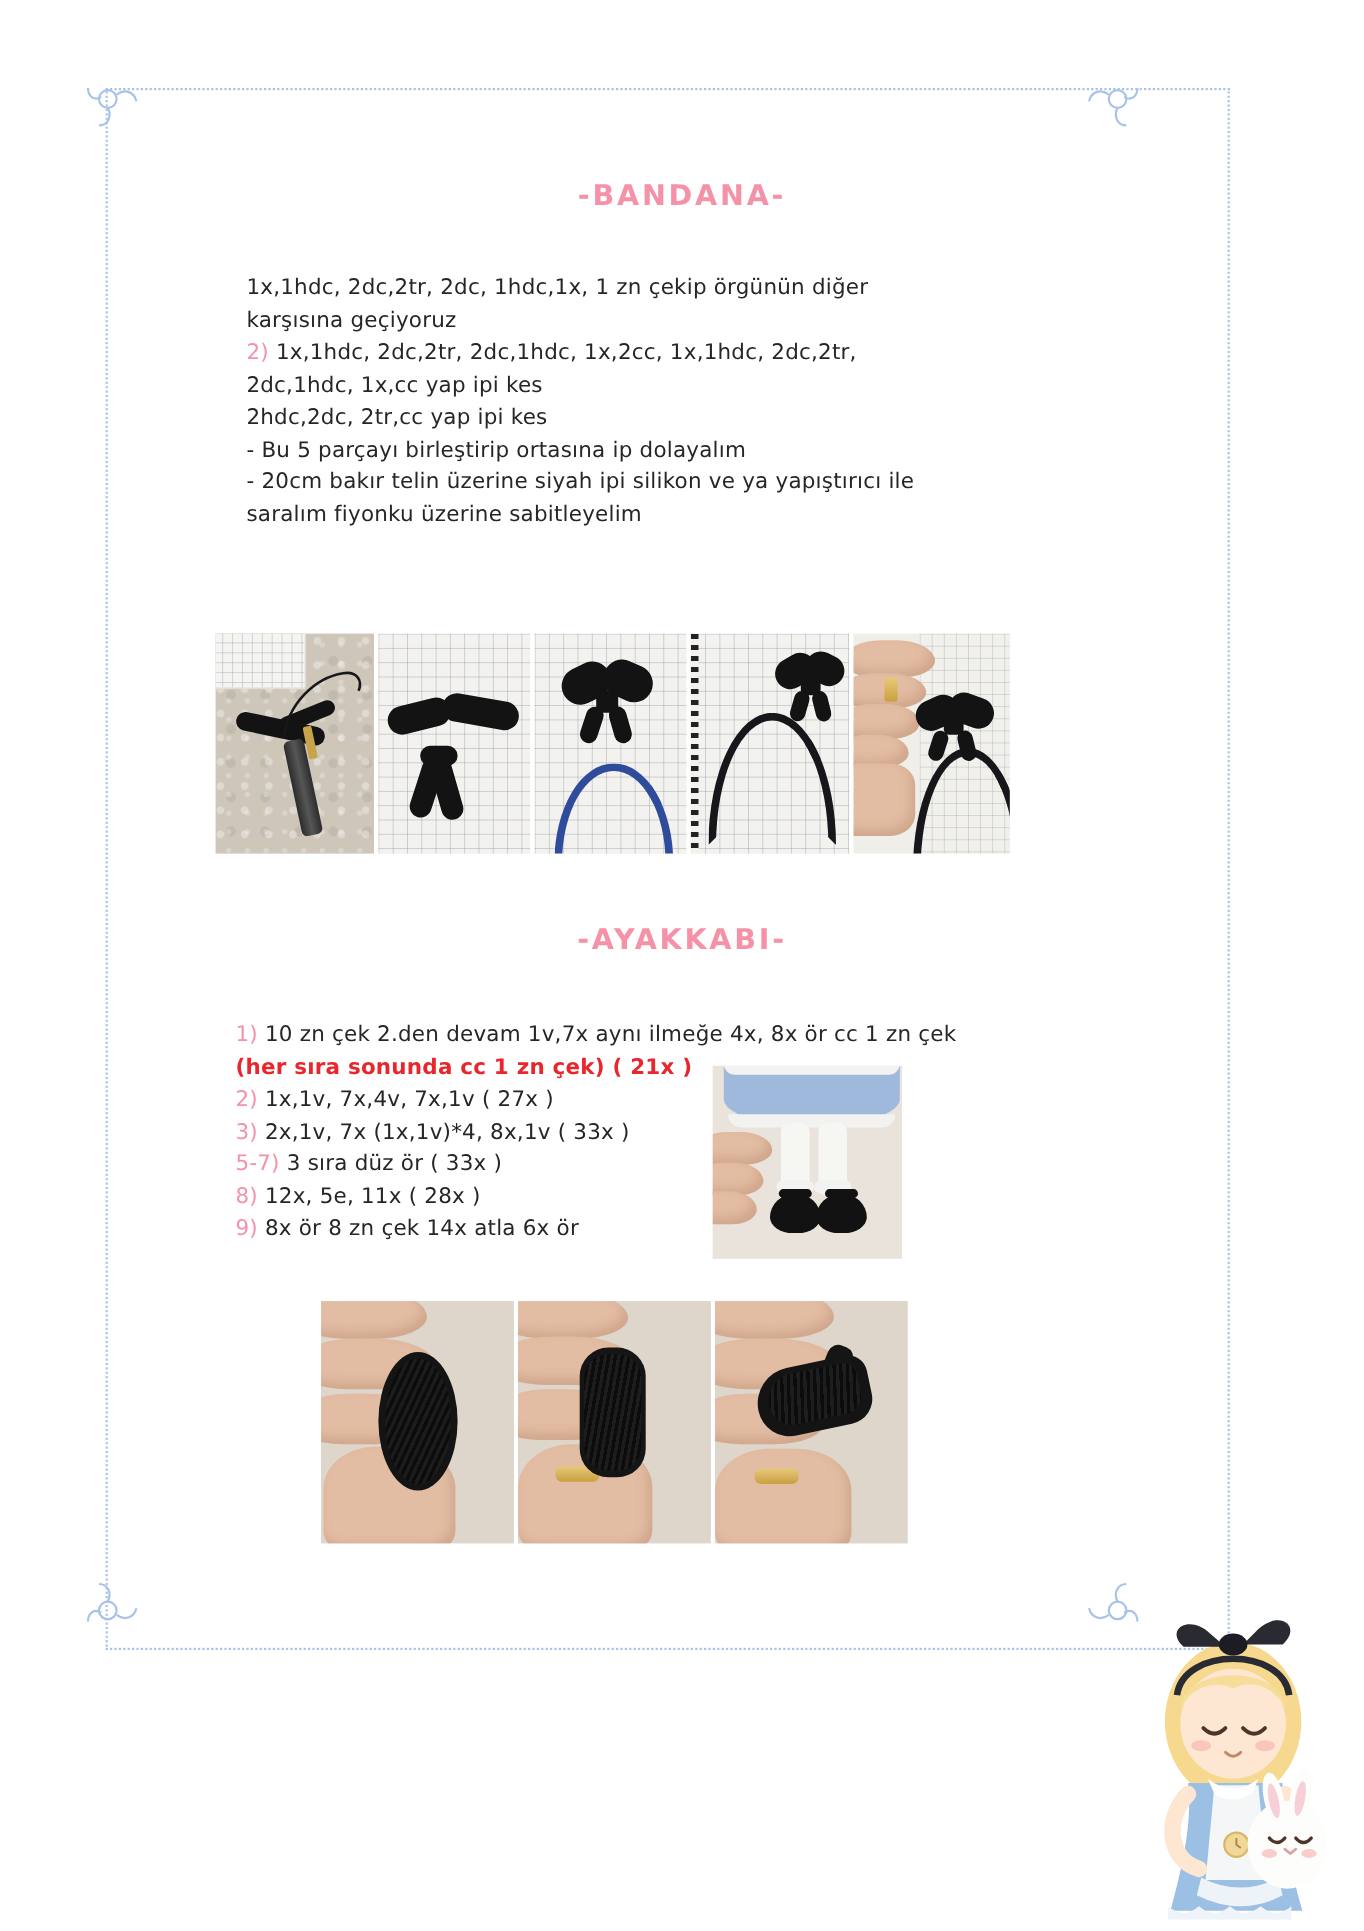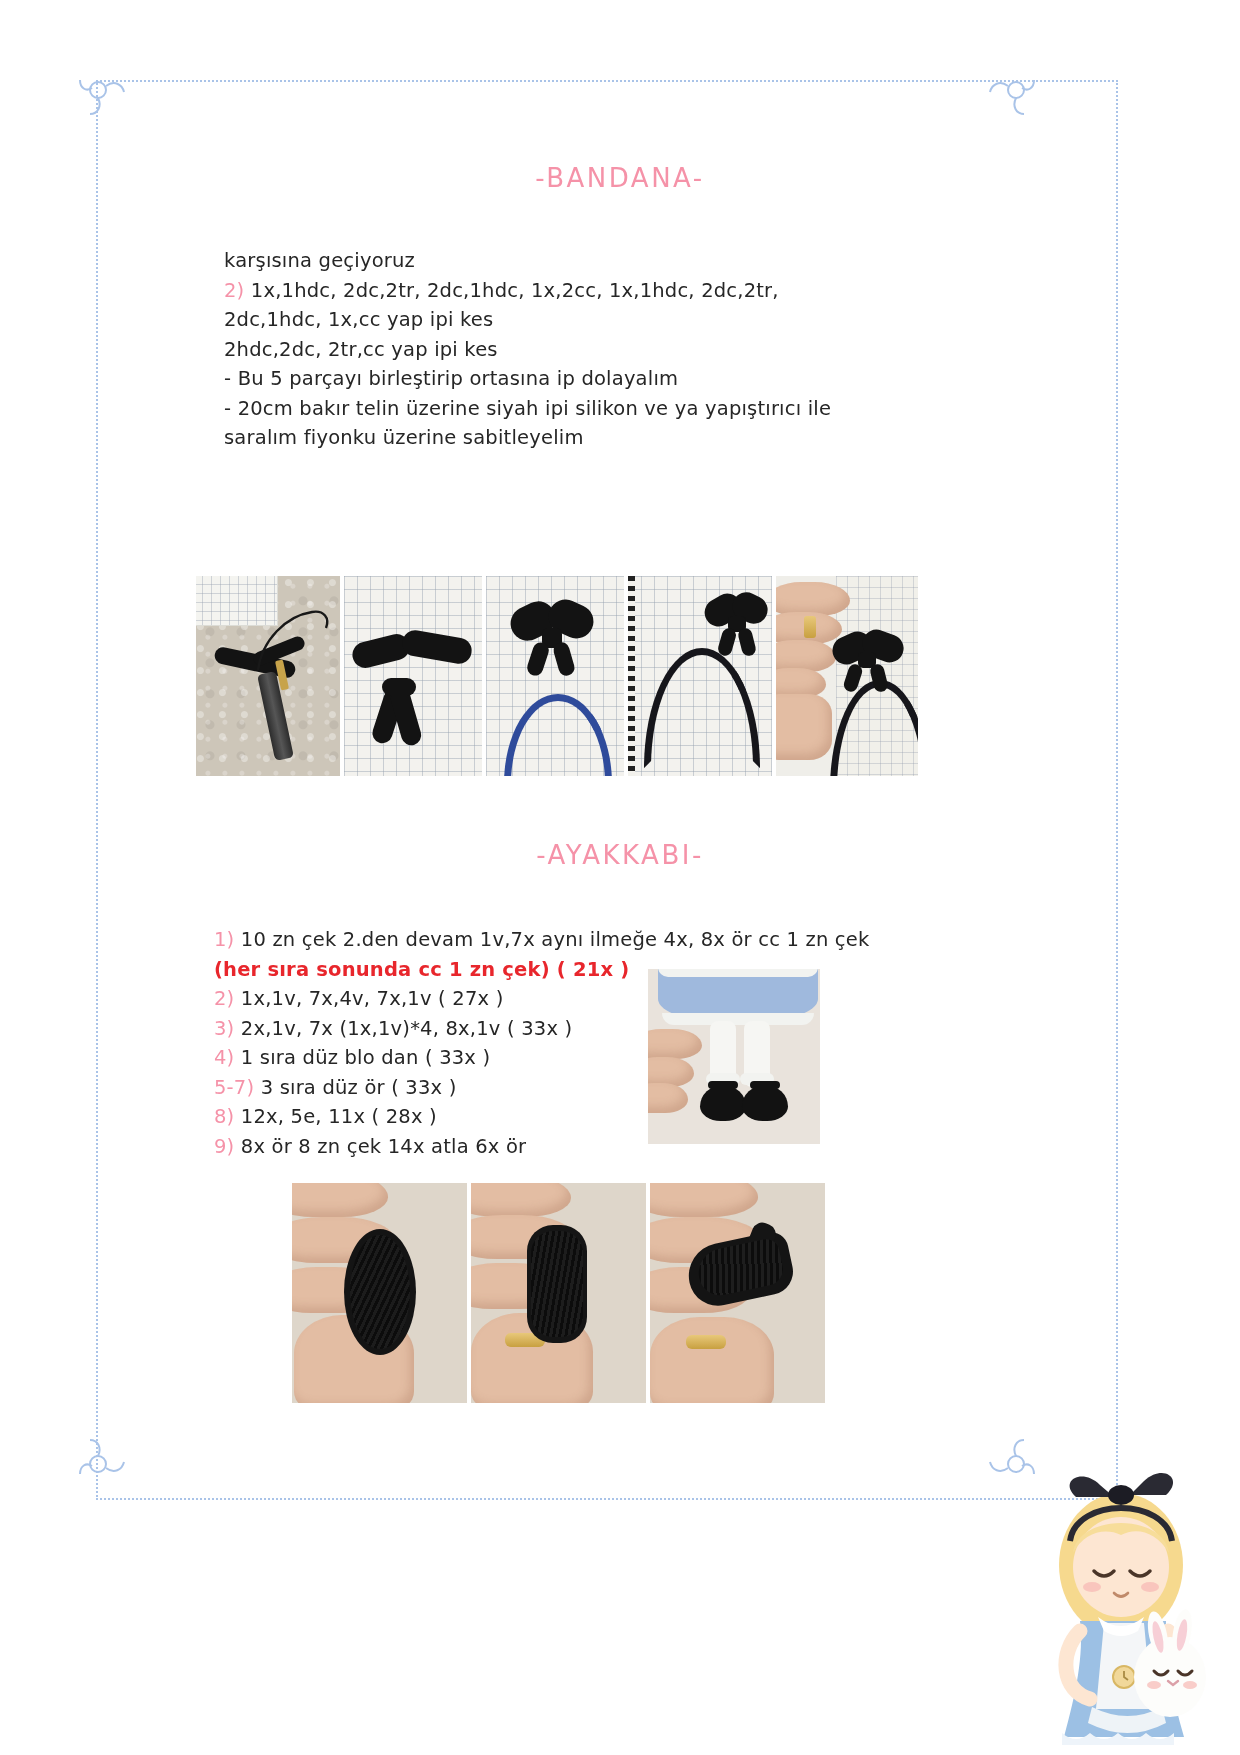--- a/index.html
+++ b/index.html
@@ -40,21 +40,21 @@
 
   
   .section-title {
     position: absolute;
     width: 100%;
     text-align: center;
     color: #f592a8;
     font-size: 26px;
     letter-spacing: 2.5px;
     font-family: "DejaVu Sans", sans-serif;
-    font-weight: 400;
+    font-weight: 700;
   }
   #title-bandana { top: 163px; left: 0; }
   #title-ayakkabi { top: 840px; left: 0; }
 
   
   .instructions {
     position: absolute;
     font-size: 19.5px;
     line-height: 29.5px;
     color: #262626;
@@ -204,20 +204,21 @@
     <circle cx="22" cy="16" r="8"></circle>
     <path d="M30 12 C38 6, 46 10, 48 18"></path>
     <path d="M22 24 C26 32, 22 40, 14 40"></path>
   </g>
     </svg>
 </div>
 
 <div class="section-title" id="title-bandana">-BANDANA-</div>
 
 <div class="instructions" id="bandana-text">
+  <span class="line"><span>1x,1hdc, 2dc,2tr, 2dc, 1hdc,1x, 1 zn çekip örgünün diğer</span></span>
   <span class="line"><span>karşısına geçiyoruz</span></span>
   <span class="line"><span class="num">2)</span><span> 1x,1hdc, 2dc,2tr, 2dc,1hdc, 1x,2cc, 1x,1hdc, 2dc,2tr,</span></span>
   <span class="line"><span>2dc,1hdc, 1x,cc yap ipi kes</span></span>
   <span class="line"><span>2hdc,2dc, 2tr,cc yap ipi kes</span></span>
   <span class="line"><span>- Bu 5 parçayı birleştirip ortasına ip dolayalım</span></span>
   <span class="line"><span>- 20cm bakır telin üzerine siyah ipi silikon ve ya yapıştırıcı ile</span></span>
   <span class="line"><span>saralım fiyonku üzerine sabitleyelim</span></span>
 </div>
 
 <div id="strip-bandana">
@@ -300,21 +301,20 @@
   </div>
 </div>
 
 <div class="section-title" id="title-ayakkabi">-AYAKKABI-</div>
 
 <div class="instructions" id="ayakkabi-text">
   <span class="line"><span class="num">1)</span><span> 10 zn çek 2.den devam 1v,7x aynı ilmeğe 4x, 8x ör cc 1 zn çek</span></span>
   <span class="line"><span class="red-em">(her sıra sonunda cc 1 zn çek) ( 21x )</span></span>
   <span class="line"><span class="num">2)</span><span> 1x,1v, 7x,4v, 7x,1v ( 27x )</span></span>
   <span class="line"><span class="num">3)</span><span> 2x,1v, 7x (1x,1v)*4, 8x,1v ( 33x )</span></span>
-  <span class="line"><span class="num">4)</span><span> 1 sıra düz blo dan ( 33x )</span></span>
   <span class="line"><span class="num">5-7)</span><span> 3 sıra düz ör ( 33x )</span></span>
   <span class="line"><span class="num">8)</span><span> 12x, 5e, 11x ( 28x )</span></span>
   <span class="line"><span class="num">9)</span><span> 8x ör 8 zn çek 14x atla 6x ör</span></span>
 </div>
 
 <div id="doll-photo" class="photo">
   <div class="inner" style="background:#e9e3dc;">
 
     <div class="skirt" style="left:10px; top:-6px; width:160px; height:60px;"></div>
     <div class="lace" style="left:10px; top:-8px; width:160px; height:16px; border-radius:0 0 10px 10px;"></div>

